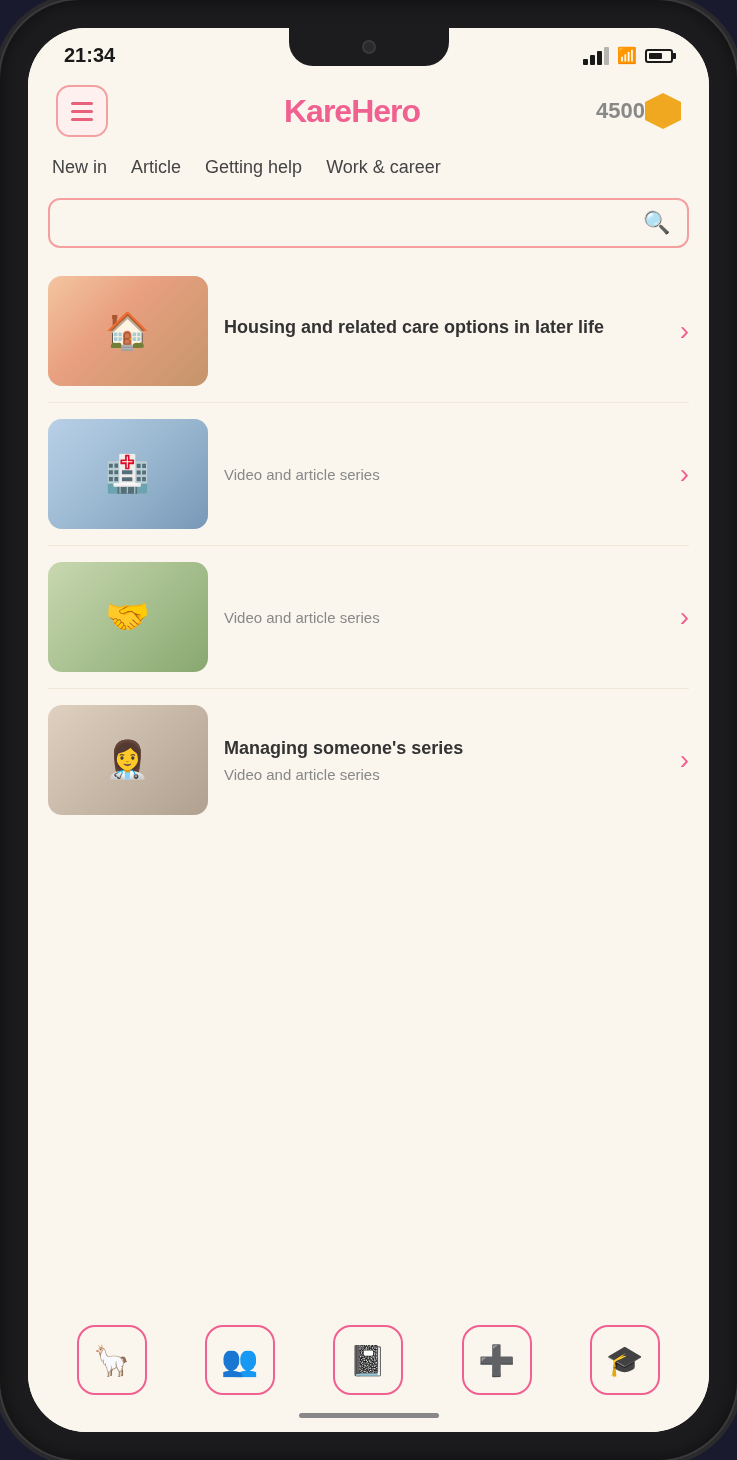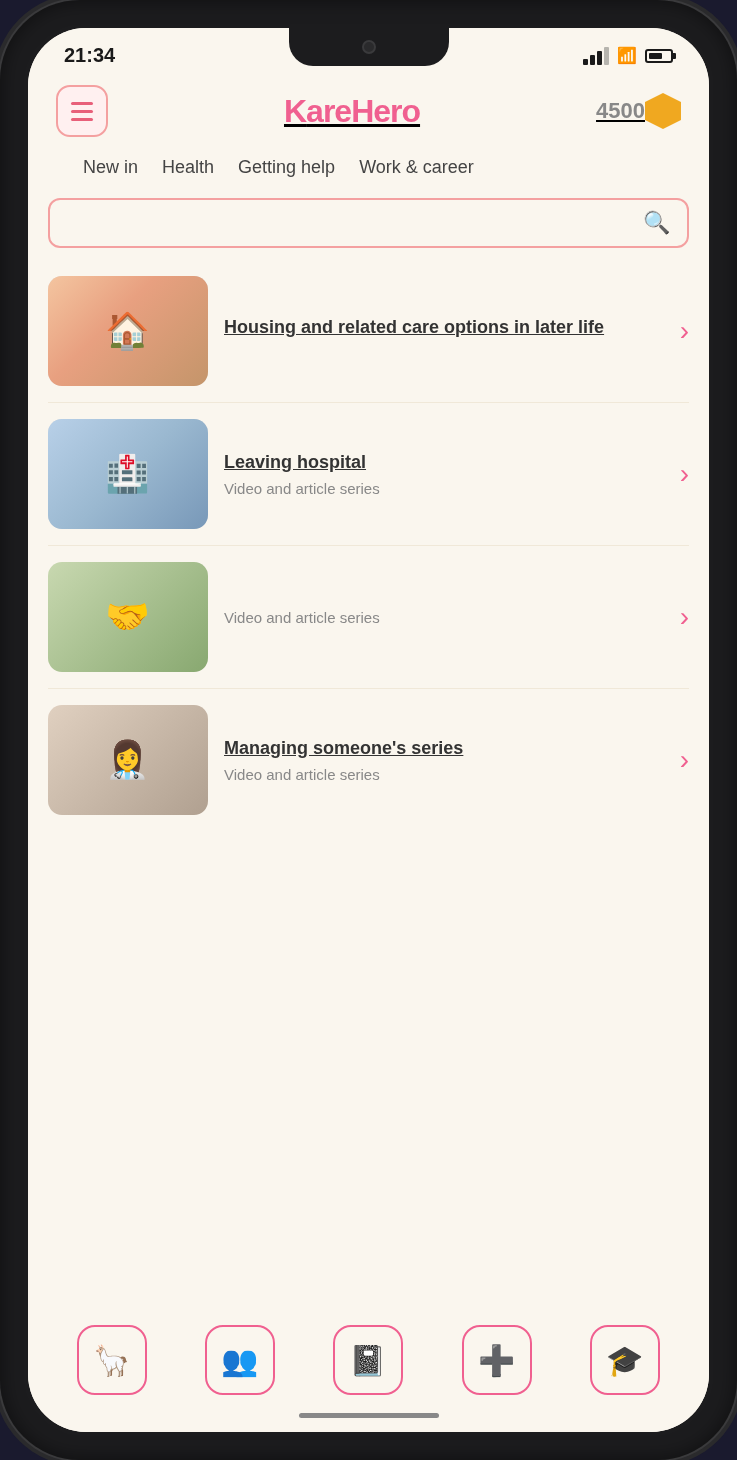--- a/index.html
+++ b/index.html
@@ -102,21 +102,20 @@
     }
 
     
     .app-header {
       display: flex;
       align-items: center;
       justify-content: space-between;
       padding: 10px 28px 0;
       background: #faf6ee;
       flex-shrink: 0;
-      text-decoration: underline;
     }
     .menu-btn {
       width: 52px;
       height: 52px;
       background: #fff0f0;
       border-radius: 14px;
       display: flex;
       align-items: center;
       justify-content: center;
       border: 2px solid #f4a0a0;
@@ -163,21 +162,20 @@
     }
 
     
     .category-tabs {
       display: flex;
       align-items: center;
       padding: 16px 20px 8px;
       gap: 0;
       background: #faf6ee;
       flex-shrink: 0;
-      margin-left: 31px;
     }
     .cat-tab {
       font-size: 18px;
       color: #444;
       padding: 4px 12px;
       cursor: pointer;
       white-space: nowrap;
       font-weight: 400;
     }
     .cat-tab:first-child { padding-left: 4px; }
@@ -264,21 +262,20 @@
       justify-content: center;
     }
     .thumb-emoji { font-size: 36px; }
     .item-text { flex: 1; }
     .item-title {
       font-size: 18px;
       font-weight: 600;
       color: #333;
       line-height: 1.3;
       margin-bottom: 6px;
-      text-decoration: underline;
     }
     .item-subtitle {
       font-size: 15px;
       color: #888;
     }
     .chevron-right {
       color: #f06090;
       font-size: 28px;
       font-weight: 300;
       flex-shrink: 0;
@@ -360,21 +357,21 @@
       </div>
       <div class="points-area">
         <span class="points-value">4500</span>
         <div class="hex-icon"></div>
       </div>
     </div>
 
 
     <div class="category-tabs">
       <span class="cat-tab">New in</span>
-      <span class="cat-tab">Health</span>
+      <span class="cat-tab">Article</span>
       <span class="cat-tab">Getting help</span>
       <span class="cat-tab">Work &amp; career</span>
     </div>
 
     <div class="search-bar">
       <input class="search-input-field" type="text" placeholder="" style="">
       <span class="search-icon-btn">🔍</span>
     </div>
 
     <div class="content-list">
@@ -391,21 +388,20 @@
         <span class="chevron-right">›</span>
       </div>
 
       <div class="content-item">
         <div class="item-thumbnail">
           <div class="thumb-hospital">
             <span class="thumb-emoji">🏥</span>
           </div>
         </div>
         <div class="item-text">
-          <div class="item-title">Leaving hospital</div>
           <div class="item-subtitle">Video and article series</div>
         </div>
         <span class="chevron-right">›</span>
       </div>
 
       <div class="content-item">
         <div class="item-thumbnail">
           <div class="thumb-carer">
             <span class="thumb-emoji">🤝</span>
           </div>

